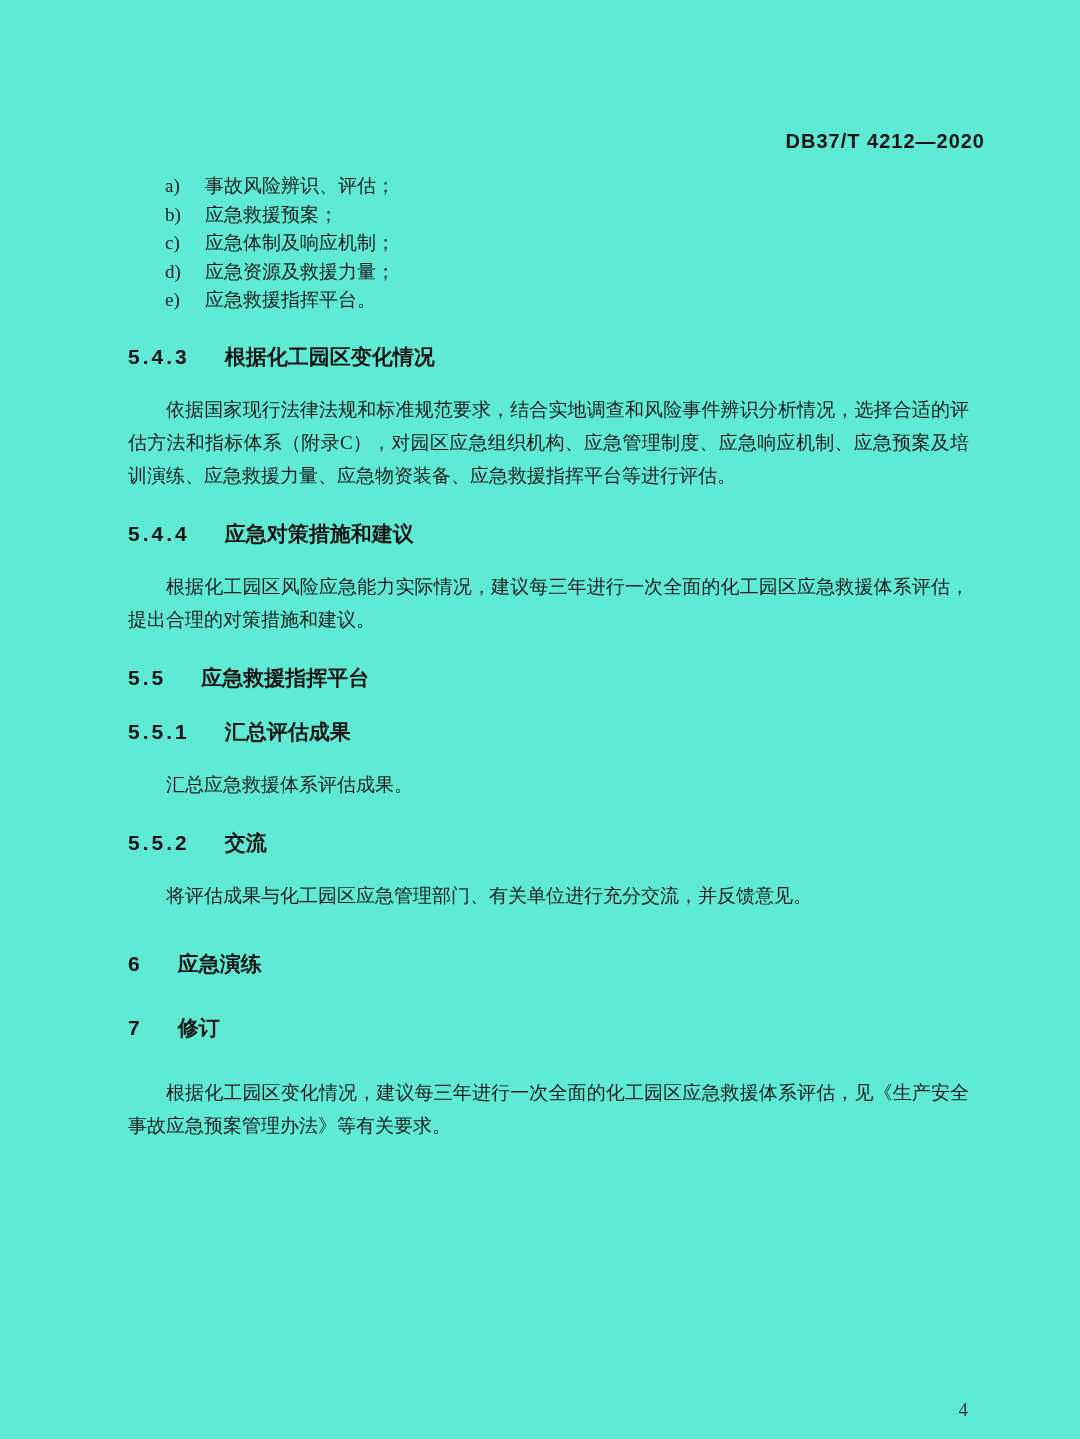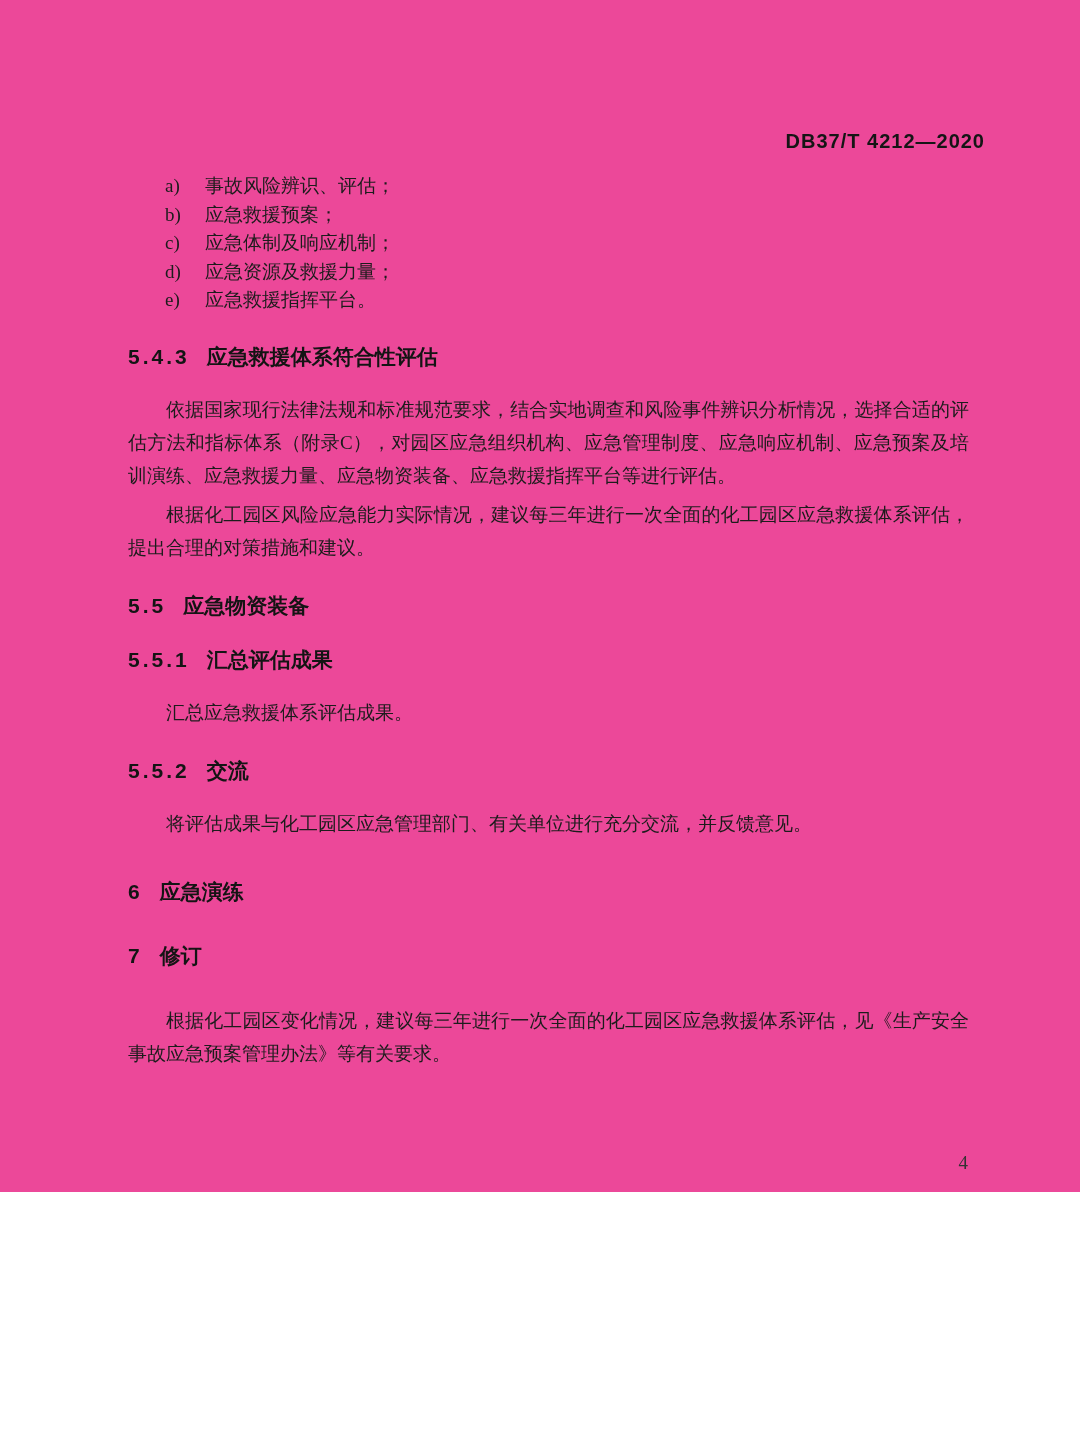--- a/index.html
+++ b/index.html
@@ -3,23 +3,23 @@
 <meta charset="utf-8">
 <style>
   html, body {
     margin: 0;
     padding: 0;
     background: #ffffff;
   }
   .page {
     position: relative;
     width: 1080px;
-    height: 1192px;
+    height: 1439px;
     margin: 0 auto;
-    background: #ec4899;
+    background: #5eead4;
     box-sizing: border-box;
     padding: 130px 95px 0 128px;
     font-family: "Liberation Serif", "DejaVu Serif", serif;
     color: #1c1c1c;
     overflow: hidden;
   }
   .doc-number {
     text-align: right;
     font-family: "Liberation Sans", "DejaVu Sans", sans-serif;
     font-size: 20px;
@@ -54,21 +54,21 @@
     font-weight: bold;
     color: #141414;
     line-height: 24px;
     margin: 30px 0 24px 0;
   }
   .doc-section.level1 .sec-heading {
     margin: 40px 0 36px 0;
   }
   .sec-num {
     letter-spacing: 3px;
-    margin-right: 17px;
+    margin-right: 35px;
   }
   .body-para {
     font-size: 19px;
     line-height: 33px;
     text-align: justify;
     text-indent: 2em;
     margin: 0 16px 6px 0;
     color: #1c1c1c;
   }
   .page-number {
@@ -104,28 +104,29 @@
         <span class="clause-text">应急资源及救援力量；</span>
       </div>
       <div class="clause-item">
         <span class="clause-marker">e)</span>
         <span class="clause-text">应急救援指挥平台。</span>
       </div>
     </div>
 
   <div class="sections">
       <section class="doc-section">
-        <h2 class="sec-heading"><span class="sec-num">5.4.3</span><span class="sec-title">应急救援体系符合性评估</span></h2>
+        <h2 class="sec-heading"><span class="sec-num">5.4.3</span><span class="sec-title">根据化工园区变化情况</span></h2>
         <p class="body-para">依据国家现行法律法规和标准规范要求，结合实地调查和风险事件辨识分析情况，选择合适的评估方法和指标体系（附录C），对园区应急组织机构、应急管理制度、应急响应机制、应急预案及培训演练、应急救援力量、应急物资装备、应急救援指挥平台等进行评估。</p>
       </section>
       <section class="doc-section">
+        <h2 class="sec-heading"><span class="sec-num">5.4.4</span><span class="sec-title">应急对策措施和建议</span></h2>
         <p class="body-para">根据化工园区风险应急能力实际情况，建议每三年进行一次全面的化工园区应急救援体系评估，提出合理的对策措施和建议。</p>
       </section>
       <section class="doc-section">
-        <h2 class="sec-heading"><span class="sec-num">5.5</span><span class="sec-title">应急物资装备</span></h2>
+        <h2 class="sec-heading"><span class="sec-num">5.5</span><span class="sec-title">应急救援指挥平台</span></h2>
       </section>
       <section class="doc-section">
         <h2 class="sec-heading"><span class="sec-num">5.5.1</span><span class="sec-title">汇总评估成果</span></h2>
         <p class="body-para">汇总应急救援体系评估成果。</p>
       </section>
       <section class="doc-section">
         <h2 class="sec-heading"><span class="sec-num">5.5.2</span><span class="sec-title">交流</span></h2>
         <p class="body-para">将评估成果与化工园区应急管理部门、有关单位进行充分交流，并反馈意见。</p>
       </section>
       <section class="doc-section level1">

